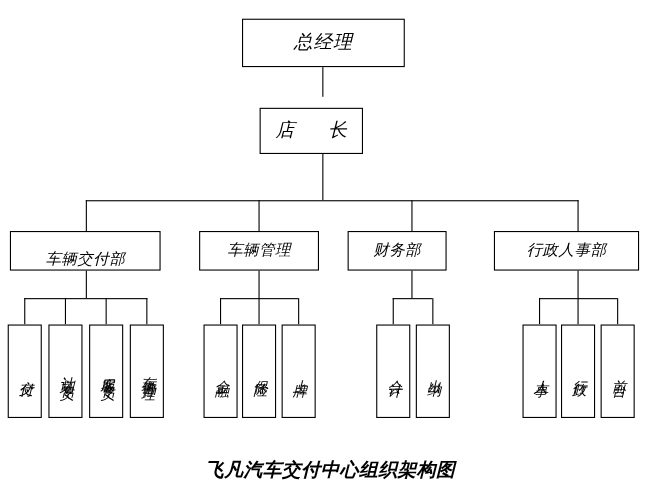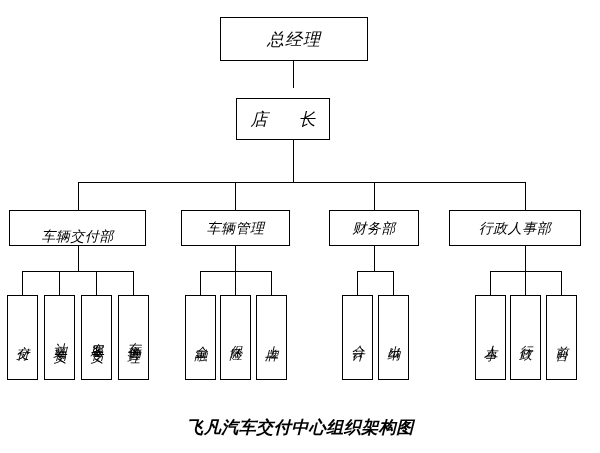--- a/index.html
+++ b/index.html
@@ -111,21 +111,21 @@
   <div class="ln v" style="left:235px; top:182px; height:28px;"></div>
   <div class="ln v" style="left:374px; top:182px; height:28px;"></div>
   <div class="ln v" style="left:525px; top:182px; height:28px;"></div>
 
   <div class="node dept" style="left:9px; top:210px; width:137px; height:36px;align-items:flex-end;">
     <span>车辆交付部</span>
   </div>
   <div class="node dept" style="left:181px; top:210px; width:109px; height:36px;">
     <span>车辆管理</span>
   </div>
-  <div class="node dept" style="left:329px; top:210px; width:90px; height:36px;">
+  <div class="node dept" style="left:316px; top:210px; width:90px; height:36px;">
     <span>财务部</span>
   </div>
   <div class="node dept" style="left:449px; top:210px; width:132px; height:36px;">
     <span>行政人事部</span>
   </div>
 
   <div class="ln v" style="left:78px; top:246px; height:25px;"></div>
   <div class="ln h" style="left:22px; top:271px; width:112px;"></div>
   <div class="ln v" style="left:22px; top:271px; height:24px;"></div>
   <div class="ln v" style="left:59px; top:271px; height:24px;"></div>

